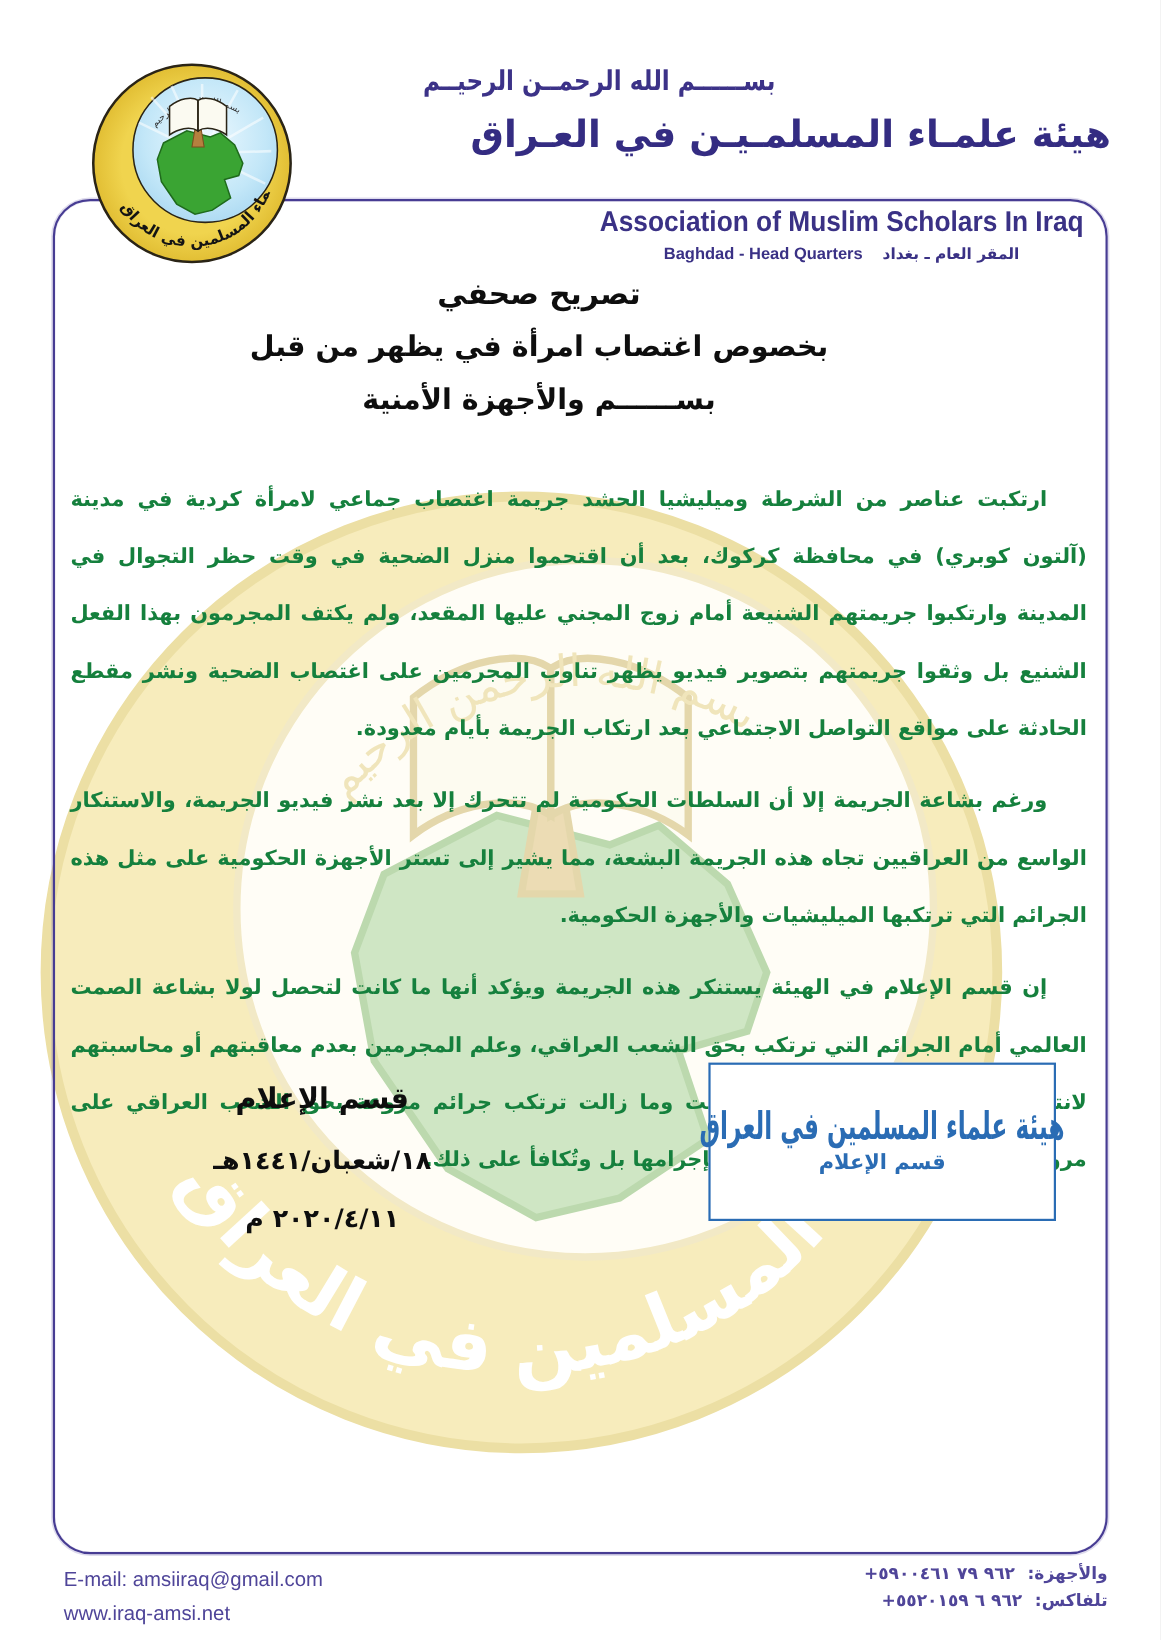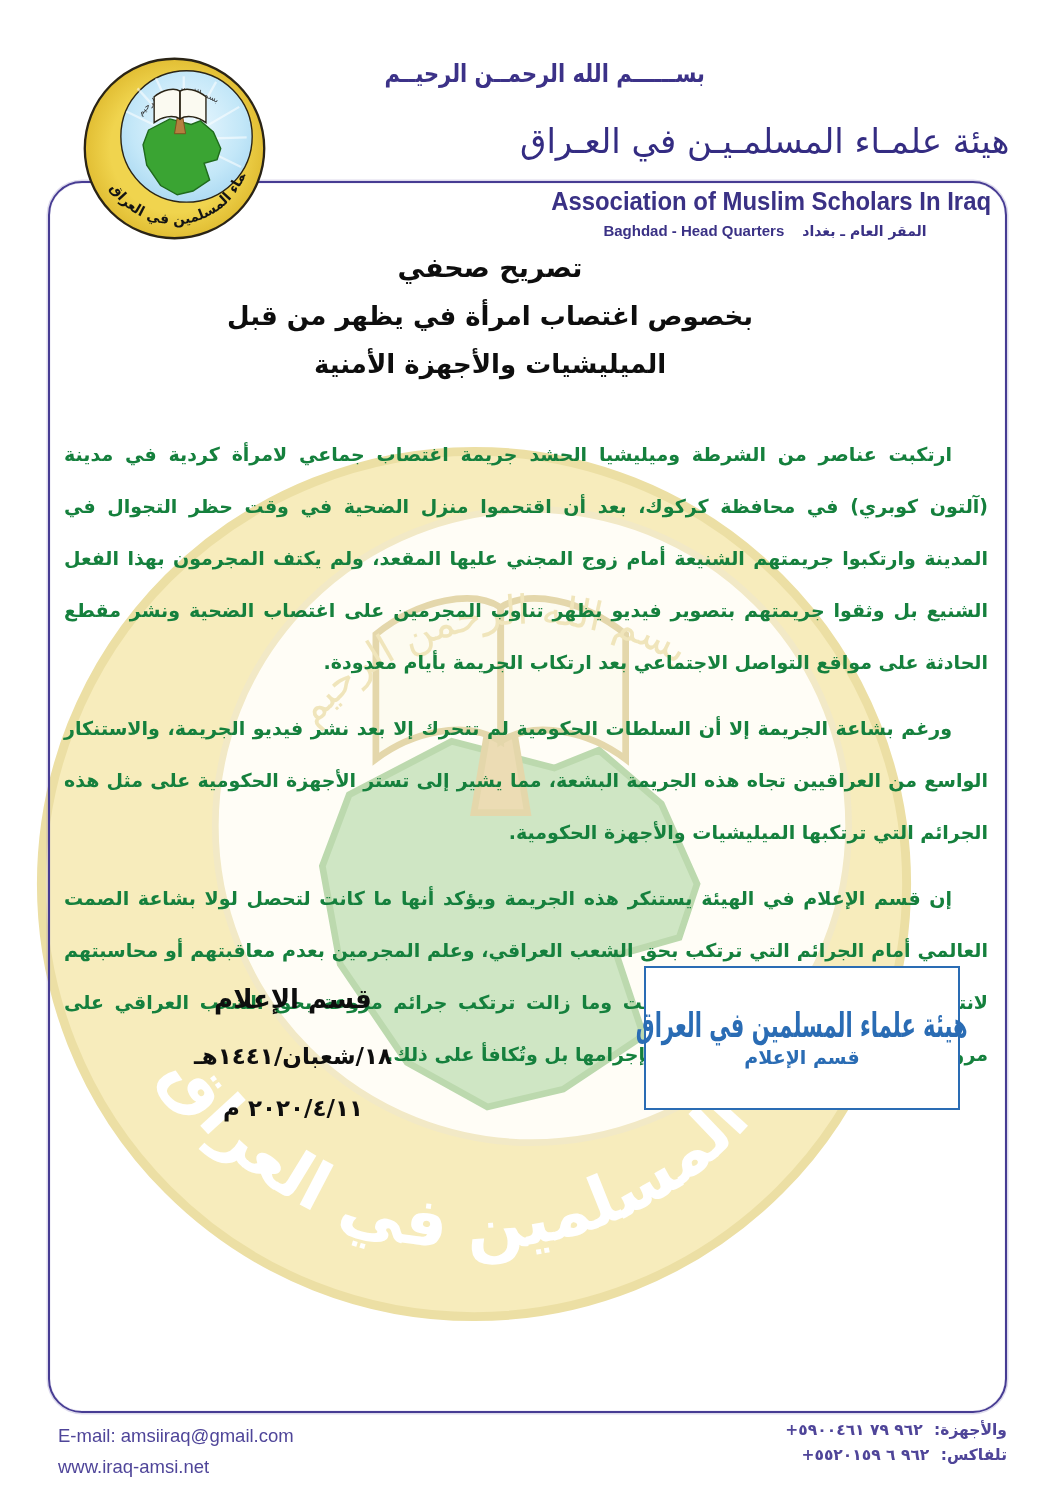--- a/index.html
+++ b/index.html
@@ -18,24 +18,24 @@
     box-shadow:0 0 0 1.5px rgba(135,125,190,.28), inset 0 0 0 0.5px rgba(135,125,190,.2);
   }
   
   .logo{position:absolute;left:82px;top:56px;width:185px;height:185px;z-index:3;}
   .bismillah{
     position:absolute;left:385px;top:62px;width:320px;text-align:center;z-index:2;
     font-weight:bold;font-size:21px;color:#3c3288;transform:scaleY(1.18);direction:rtl;white-space:nowrap;
   }
   .org-ar{
     position:absolute;left:520px;top:103px;width:490px;text-align:left;z-index:2;
-    font-weight:normal;font-size:34px;color:#342c82;direction:rtl;white-space:nowrap;margin-top:18px;
+    font-weight:bold;font-size:34px;color:#342c82;direction:rtl;white-space:nowrap;
   }
   .org-en{
-    position:absolute;left:520px;top:186px;width:490px;text-align:right;z-index:2;
+    position:absolute;left:520px;top:186px;width:490px;text-align:center;z-index:2;
     font-family:"Liberation Sans",sans-serif;font-weight:bold;font-size:26px;color:#3a3185;white-space:nowrap;
   }
   .org-en > span{display:inline-block;transform:scaleX(.92);transform-origin:center;}
   .hq-line{
     position:absolute;left:520px;top:222px;width:490px;z-index:2;
     display:flex;justify-content:center;align-items:baseline;gap:18px;color:#3a3185;text-align:center;
   }
   .hq-en{font-family:"Liberation Sans",sans-serif;font-weight:bold;font-size:15px;}
   .hq-ar{font-weight:bold;font-size:14px;direction:rtl;}
   
@@ -157,21 +157,21 @@
   <div class="org-ar">هيئة علمـاء المسلمـيـن في العـراق</div>
   <div class="org-en"><span>Association of Muslim Scholars In Iraq</span></div>
   <div class="hq-line">
     <span class="hq-en">Baghdad - Head Quarters</span>
     <span class="hq-ar">المقر العام ـ بغداد</span>
   </div>
 
   <div class="title-block">
     <div class="t1">تصريح صحفي</div>
     <div class="t2">بخصوص اغتصاب امرأة في يظهر من قبل</div>
-    <div class="t3">الميليشيات والأجهزة الأمنية</div>
+    <div class="t3">بســــــم والأجهزة الأمنية</div>
   </div>
 
   <div class="body-text">
     <p>ارتكبت عناصر من الشرطة وميليشيا الحشد جريمة اغتصاب جماعي لامرأة كردية في مدينة (آلتون كوبري) في محافظة كركوك، بعد أن اقتحموا منزل الضحية في وقت حظر التجوال في المدينة وارتكبوا جريمتهم الشنيعة أمام زوج المجني عليها المقعد، ولم يكتف المجرمون بهذا الفعل الشنيع بل وثقوا جريمتهم بتصوير فيديو يظهر تناوب المجرمين على اغتصاب الضحية ونشر مقطع الحادثة على مواقع التواصل الاجتماعي بعد ارتكاب الجريمة بأيام معدودة.</p>
     <p>ورغم بشاعة الجريمة إلا أن السلطات الحكومية لم تتحرك إلا بعد نشر فيديو الجريمة، والاستنكار الواسع من العراقيين تجاه هذه الجريمة البشعة، مما يشير إلى تستر الأجهزة الحكومية على مثل هذه الجرائم التي ترتكبها الميليشيات والأجهزة الحكومية.</p>
     <p>إن قسم الإعلام في الهيئة يستنكر هذه الجريمة ويؤكد أنها ما كانت لتحصل لولا بشاعة الصمت العالمي أمام الجرائم التي ترتكب بحق الشعب العراقي، وعلم المجرمين بعدم معاقبتهم أو محاسبتهم لانتمائهم لميليشيا الحشد التي ارتكبت وما زالت ترتكب جرائم مروعة بحق الشعب العراقي على مرور السنوات الماضية وهي تتباهى بإجرامها بل وتُكافأ على ذلك.</p>
   </div>
 
   <div class="signature">
     <div class="dept">قسم الإعلام</div>

